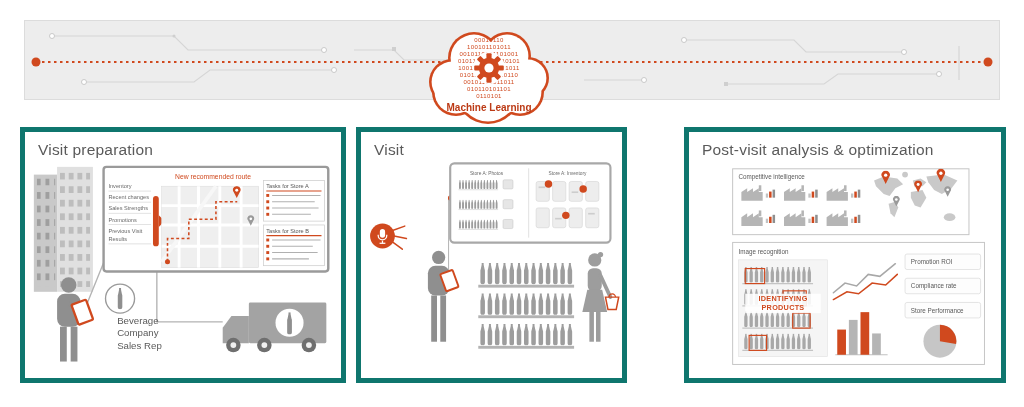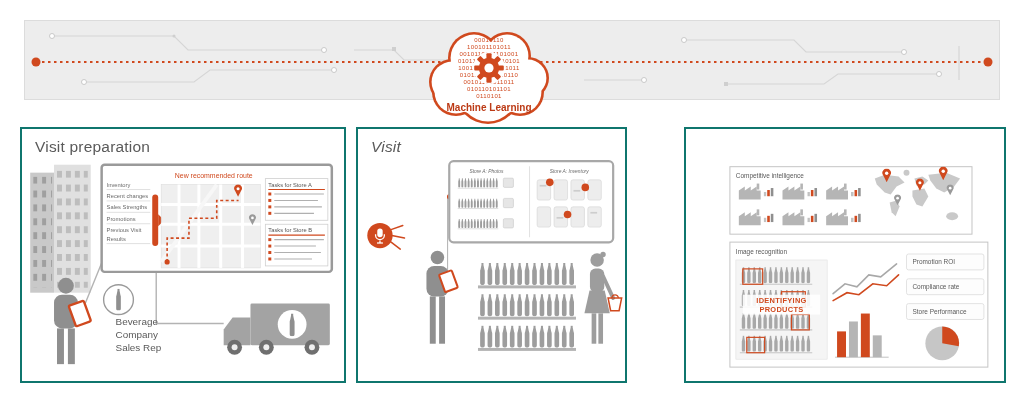--- a/index.html
+++ b/index.html
@@ -8,24 +8,24 @@
   body {
     width:1024px; height:407px; position:relative; overflow:hidden;
     font-family:"Liberation Sans", sans-serif;
   }
   .page { position:absolute; inset:0; }
   .banner { position:absolute; left:24px; top:20px; width:976px; height:80px; }
   .cloud  { position:absolute; left:412px; top:20px; width:154px; height:116px; }
   .banner svg, .cloud svg { display:block; width:100%; height:100%; }
   .panel {
     position:absolute; top:127px; height:256px;
-    background:#fff; border:2px solid #0f766e;
+    background:#fff; border:5px solid #0f766e;
   }
   #panel1 { left:20px;  width:326px; }
-  #panel2 { left:356px; width:271px;font-style:italic; }
+  #panel2 { left:356px; width:271px; }
   #panel3 { left:684px; width:322px; }
   .panel svg.scene { position:absolute; inset:0; width:100%; height:100%; z-index:1; }
   .panel-title {
     position:absolute; left:13px; top:9px; z-index:2;
     font-size:15.5px; font-weight:400; color:#5a5a5a; letter-spacing:.2px;
   }
   svg text { font-family:"Liberation Sans", sans-serif; }
   .fa { fill:var(--accent); }
   .sa { stroke:var(--accent); }
   .nf { fill:none; }
@@ -423,20 +423,21 @@
         <line x1="290" y1="152" x2="302" y2="178" stroke="#9d9d9d" stroke-width="4.5" stroke-linecap="round"></line>
         <g class="sa nf">
           <path d="M296 178 L312 178 L309 193 L299 193 Z" stroke-width="1.8"></path>
           <path d="M300.5 178 a3.8 3.8 0 0 1 7.6 0" stroke-width="1.5"></path>
         </g>
       </g>
     </svg>
   </section>
 
   <section class="panel" id="panel3">
+    <h2 class="panel-title">Post-visit analysis &amp; optimization</h2>
     <svg class="scene" viewBox="0 0 320 254">
 
       <g>
         <rect x="44" y="38" width="244" height="68" fill="#fff" stroke="#c4c4c4" stroke-width="1"></rect>
         <text class="t65" x="50" y="49">Competitive intelligence</text>
 
         <g color="#b5b5b5">
           <use href="#factory" x="52" y="54" width="24" height="18"></use>
           <use href="#factory" x="96" y="54" width="24" height="18"></use>
           <use href="#factory" x="140" y="54" width="24" height="18"></use>

